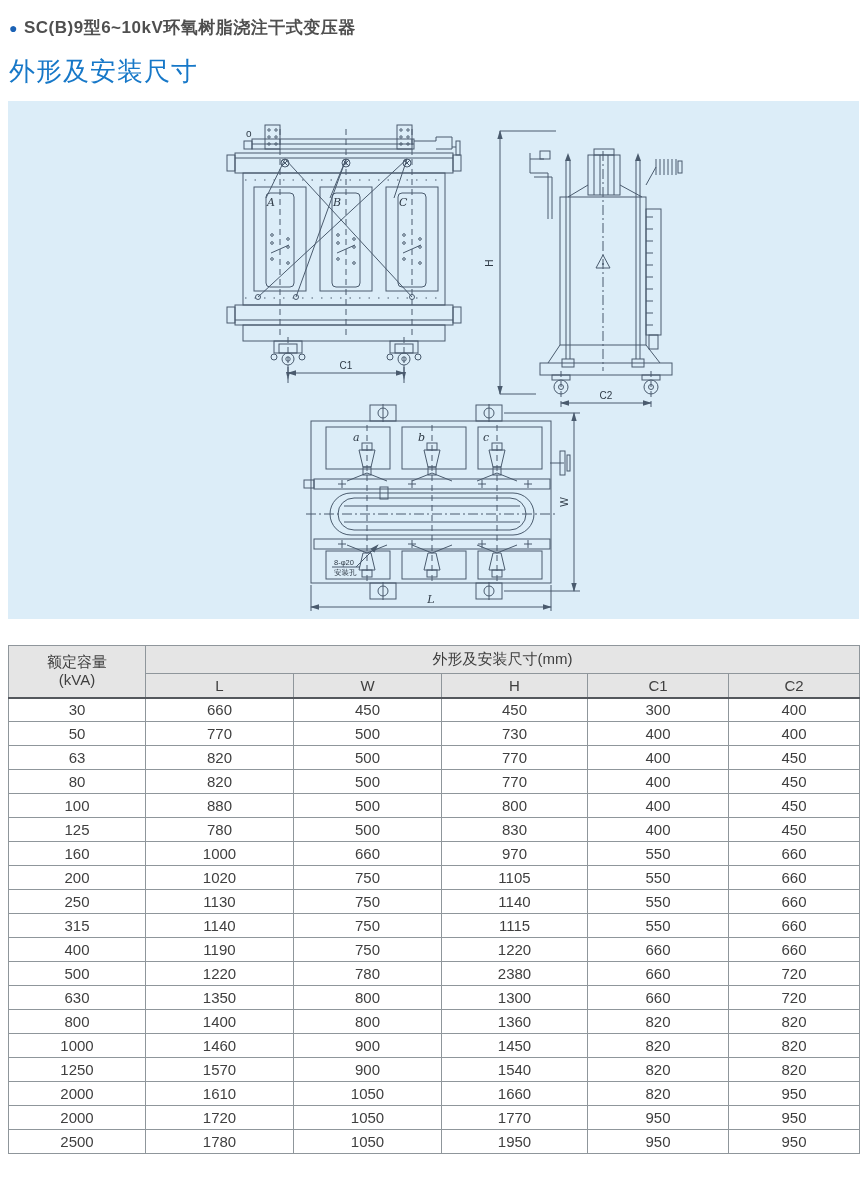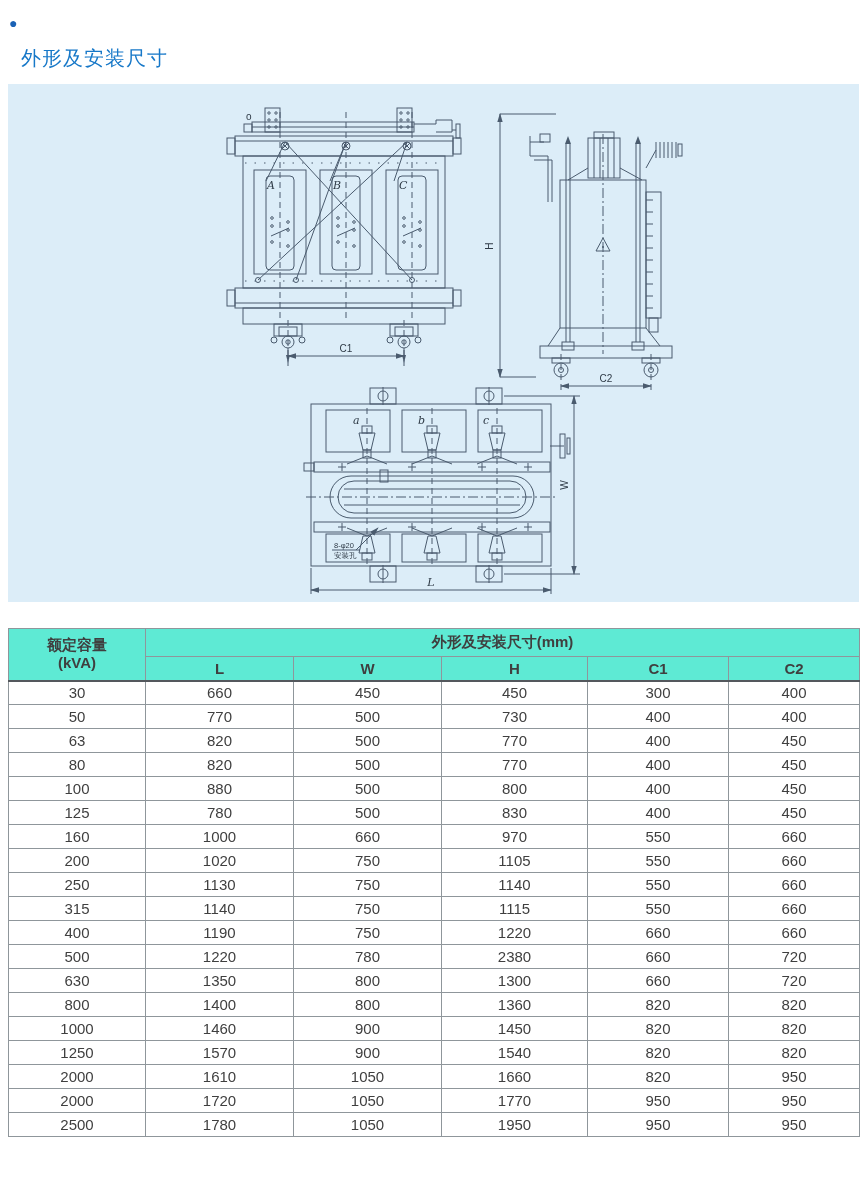--- a/index.html
+++ b/index.html
@@ -6,21 +6,21 @@
   html, body { margin: 0; padding: 0; }
   body {
     width: 867px; height: 1186px; background: #ffffff;
     font-family: "Liberation Sans", sans-serif; overflow: hidden;
   }
   .doc-title {
     margin: 16px 0 0 9px; font-size: 17px; font-weight: bold; color: #4f4f4f;
     display: flex; align-items: center; letter-spacing: .5px;
   }
   .bullet { color: #1b62b5; font-size: 14px; margin-right: 6px; line-height: 1; }
-  .section-title { margin: 15px 0 12px 21px; font-size: 20px; color: #1778c8; letter-spacing: 1px; }
+  .section-title { margin: 15px 0 12px 9px; font-size: 26px; color: #1778c8; letter-spacing: 1px; }
   .panel { margin: 0 8px; width: 851px; height: 518px; background: #dcedf8; }
 
   
   .ln, .ln rect, .ln line, .ln polyline, .ln circle, .ln path, .ln polygon {
     stroke: #4a5b6e; fill: none; stroke-width: 1;
   }
   .ln .fillme { fill: #4a5b6e; stroke: none; }
   .rod { stroke-width: 2.2; }
   .dash  { stroke-dasharray: 6 4; stroke-width: .8; }
   .dashdot { stroke-dasharray: 10 3 2 3; stroke-width: .8; }
@@ -29,32 +29,33 @@
   .lbl { font: 10px "Liberation Sans", sans-serif; fill: #2e3a46; stroke: none; }
   .lbl-s { font: 7.5px "Liberation Sans", sans-serif; fill: #2e3a46; stroke: none; }
   .it { font-family: "DejaVu Serif", serif; font-style: italic; font-size: 11px; }
 
   
   table.dims {
     border-collapse: collapse; table-layout: fixed; width: 851px;
     margin: 26px 0 0 8px; font-size: 15px; color: #3f3f3f;
   }
   .dims th, .dims td { text-align: center; border: 1px solid #8f969b; padding: 0; }
-  .dims thead th { background: #5eead4; font-weight: bold; }
+  .dims thead th { background: #e5e5e5; font-weight: normal; }
   .dims thead tr.gh th { height: 28px; }
   .dims thead tr.ch th { height: 24px; }
   .dims thead tr.ch th, .dims th.cap { border-bottom: 2px solid #54585d; }
   .dims tbody td { height: 24px; background: #ffffff; }
   .cap div { line-height: 1.25; }
 </style>
 </head>
 <body>
 
 <div class="doc-title">
   <span class="bullet">●</span>
+  <span>SC(B)9型6~10kV环氧树脂浇注干式变压器</span>
 </div>
 
 <div class="section-title">外形及安装尺寸</div>
 
 <div class="panel">
 <svg width="851" height="518" viewBox="0 0 851 518">
   <defs>
     <marker id="arr" viewBox="0 0 10 6" refX="9" refY="3" markerWidth="9" markerHeight="6" orient="auto-start-reverse">
       <path d="M0,0 L10,3 L0,6 z" fill="#4a5b6e" stroke="none"></path>
     </marker>

